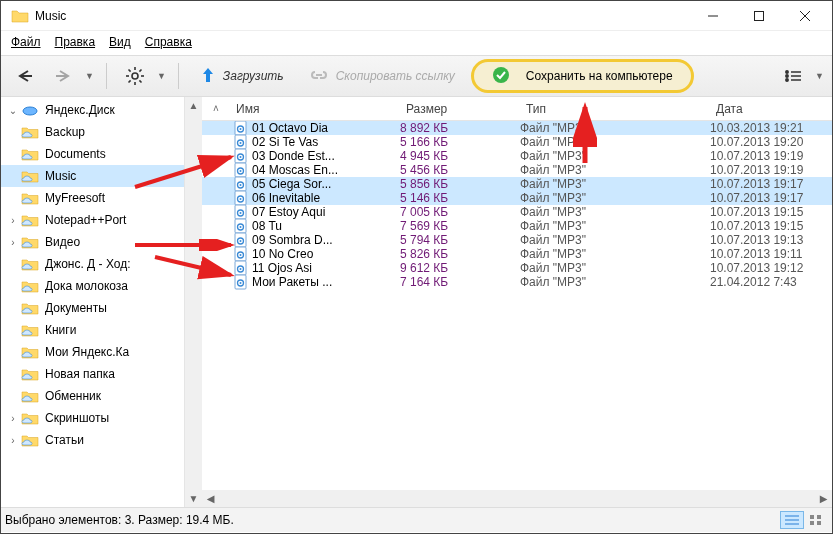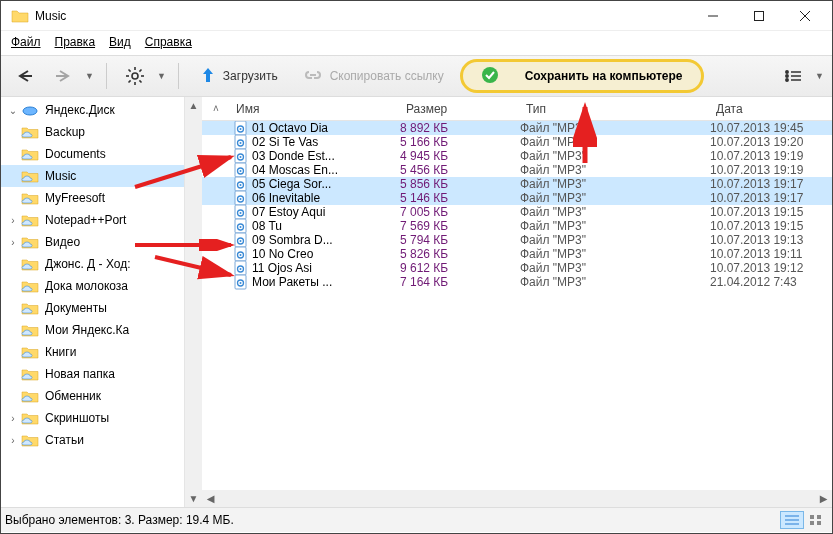--- a/index.html
+++ b/index.html
@@ -8,23 +8,23 @@
 .titlebar .folder-ico { width: 18px; height: 18px; margin: 0 6px; }
 .titlebar .spacer { flex: 1; }
 .titlebar .winbtn { width: 46px; height: 30px; display: flex; align-items: center; justify-content: center; color: #222; }
 .menubar { display: flex; gap: 14px; padding: 4px 10px 6px; }
 .menubar span { text-decoration: underline; text-decoration-color: #000; text-underline-offset: 1px; }
 .menubar .mi { text-decoration: none; }
 .menubar .mi u { text-decoration: underline; }
 .toolbar { display: flex; align-items: center; height: 42px; background: linear-gradient(#f6f6f6,#ececec); border-top: 1px solid #ddd; border-bottom: 1px solid #ddd; padding: 0 8px; gap: 6px; }
 .iconbtn { width: 32px; height: 28px; display: flex; align-items: center; justify-content: center; border-radius: 2px; }
 .toolbar .divider { width: 1px; height: 26px; background: #ccc; margin: 0 6px; }
-.toolbtn { display: flex; align-items: center; gap: 8px; padding: 4px 10px; color: #333; }
+.toolbtn { display: flex; align-items: center; gap: 8px; padding: 4px 10px; color: #333; font-style: italic; }
 .toolbtn.disabled { color: #aaa; }
-.savebtn { display: flex; align-items: center; gap: 26px; padding: 4px 18px; background: #f6efd2; border: 3px solid #f3c934; border-radius: 22px; height: 34px; font-size: 13px; font-weight: bold; }
+.savebtn { display: flex; align-items: center; gap: 16px; padding: 4px 18px; background: #f6efd2; border: 3px solid #f3c934; border-radius: 22px; height: 34px; font-size: 13px; }
 .main { display: flex; height: calc(100% - 30px - 28px - 42px - 22px); }
 .sidebar { width: 184px; border-right: 1px solid #e5e5e5; overflow-y: auto; padding-top: 2px; }
 .tree-item { display: flex; align-items: center; height: 22px; padding-left: 6px; gap: 2px; white-space: nowrap; overflow: hidden; }
 .tree-item .tw { width: 12px; text-align: center; color: #666; font-size: 10px; }
 .tree-item .fico { width: 18px; height: 16px; margin-right: 4px; display: inline-flex; align-items: center; justify-content: center; }
 .tree-item.level1 { }
 .tree-item.selected { background: #cce8ff; }
 .content { flex: 1; display: flex; flex-direction: column; overflow: hidden; }
 .header-row { display: flex; align-items: center; height: 24px; border-bottom: 1px solid #e5e5e5; background: #fff; }
 .header-row .sorter { width: 28px; display: flex; justify-content: center; color: #666; font-size: 10px; }
@@ -269,31 +269,31 @@
     <span>Документы</span>
           </div>
           <div class="tree-item level1">
             <span class="tw"></span>
     <span class="fico">
               <svg width="18" height="14">
                 <path class="folder-svg" d="M1 3h5l1.5 1.5H17v8.5H1z"></path>
                 <path d="M3 9a3 2 0 0 1 6 0a2 1.5 0 0 1 0 3h-6a2 1.5 0 0 1 0-3" fill="#cfe8ff" stroke="#2a7fd4" stroke-width=".5"></path>
               </svg>
             </span>
+    <span>Книги</span>
+          </div>
+          <div class="tree-item level1">
+            <span class="tw"></span>
+    <span class="fico">
+              <svg width="18" height="14">
+                <path class="folder-svg" d="M1 3h5l1.5 1.5H17v8.5H1z"></path>
+                <path d="M3 9a3 2 0 0 1 6 0a2 1.5 0 0 1 0 3h-6a2 1.5 0 0 1 0-3" fill="#cfe8ff" stroke="#2a7fd4" stroke-width=".5"></path>
+              </svg>
+            </span>
     <span>Мои Яндекс.Ка</span>
-          </div>
-          <div class="tree-item level1">
-            <span class="tw"></span>
-    <span class="fico">
-              <svg width="18" height="14">
-                <path class="folder-svg" d="M1 3h5l1.5 1.5H17v8.5H1z"></path>
-                <path d="M3 9a3 2 0 0 1 6 0a2 1.5 0 0 1 0 3h-6a2 1.5 0 0 1 0-3" fill="#cfe8ff" stroke="#2a7fd4" stroke-width=".5"></path>
-              </svg>
-            </span>
-    <span>Книги</span>
           </div>
           <div class="tree-item level1">
             <span class="tw"></span>
     <span class="fico">
               <svg width="18" height="14">
                 <path class="folder-svg" d="M1 3h5l1.5 1.5H17v8.5H1z"></path>
                 <path d="M3 9a3 2 0 0 1 6 0a2 1.5 0 0 1 0 3h-6a2 1.5 0 0 1 0-3" fill="#cfe8ff" stroke="#2a7fd4" stroke-width=".5"></path>
               </svg>
             </span>
     <span>Новая папка</span>
@@ -351,21 +351,21 @@
     <span class="rico">
             <svg width="16" height="16">
               <rect x="2" y="1" width="11" height="14" rx="1" fill="#fff" stroke="#7aa8d8"></rect>
               <circle cx="7.5" cy="9" r="3" fill="none" stroke="#3a8ad6" stroke-width="1.3"></circle>
               <circle cx="7.5" cy="9" r="1" fill="#3a8ad6"></circle>
             </svg>
           </span>
     <span class="c-name">01 Octavo Dia</span>
     <span class="c-size">8 892 КБ</span>
     <span class="c-type">Файл "MP3"</span>
-    <span class="c-date">10.07.2013 19:45</span>
+    <span class="c-date">10.03.2013 19:21</span>
         </div>
         <div class="row">
           <span class="indent"></span>
     <span class="rico">
             <svg width="16" height="16">
               <rect x="2" y="1" width="11" height="14" rx="1" fill="#fff" stroke="#7aa8d8"></rect>
               <circle cx="7.5" cy="9" r="3" fill="none" stroke="#3a8ad6" stroke-width="1.3"></circle>
               <circle cx="7.5" cy="9" r="1" fill="#3a8ad6"></circle>
             </svg>
           </span>

